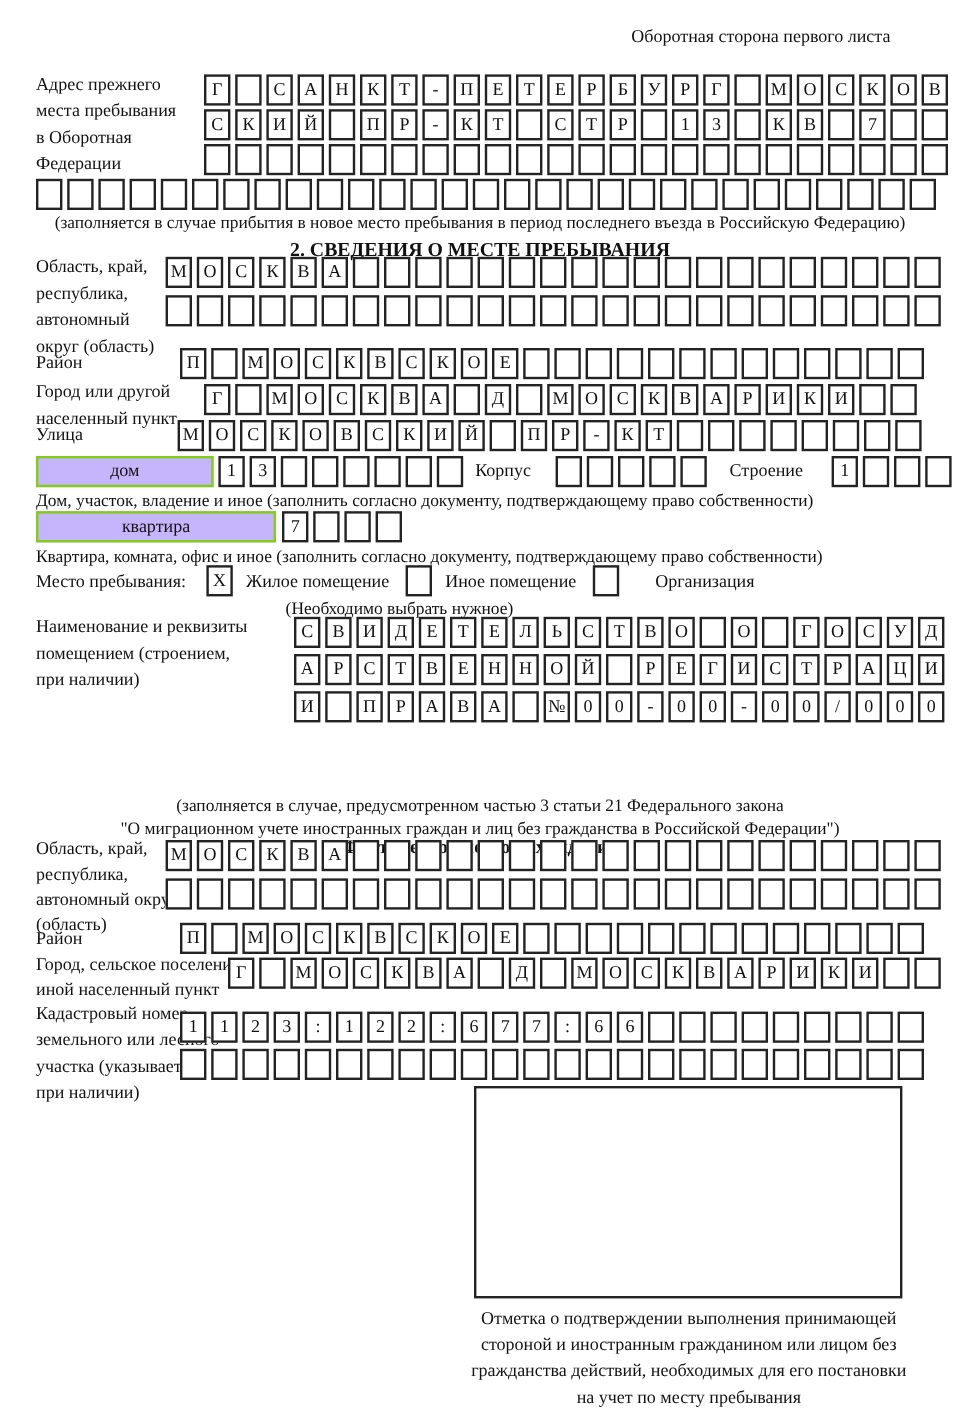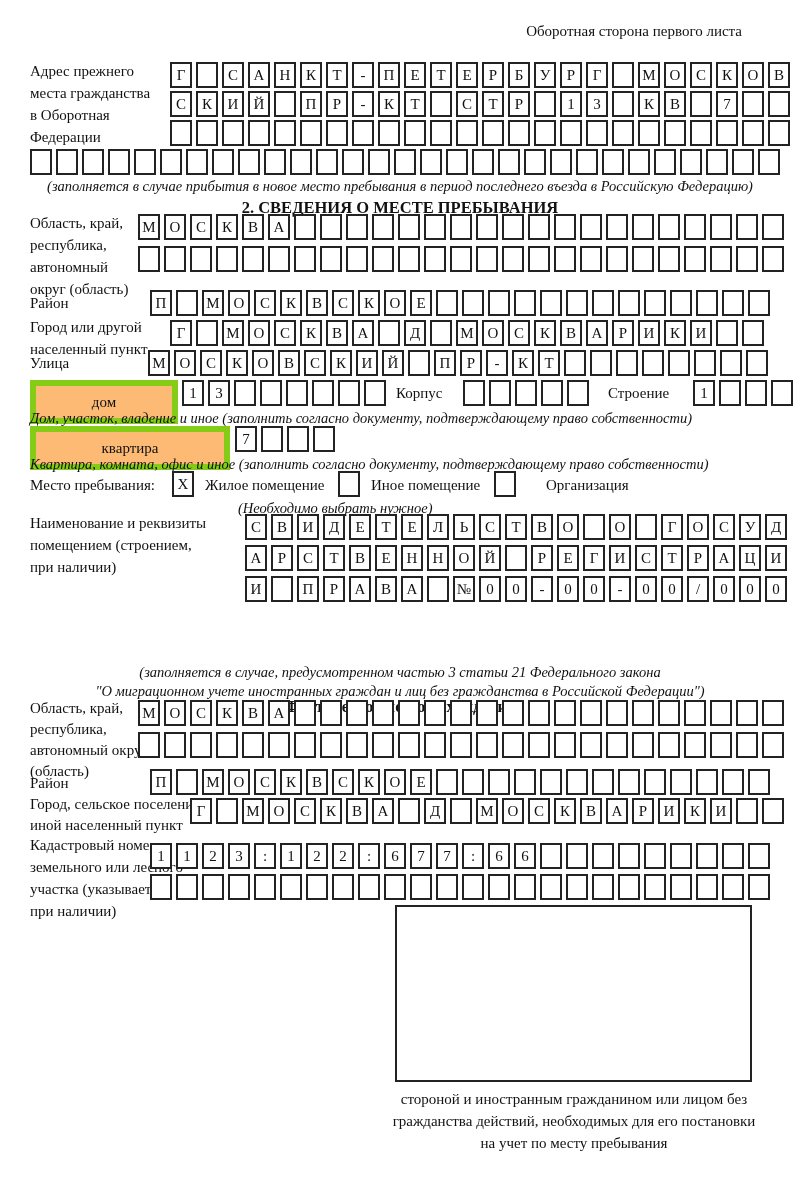--- a/index.html
+++ b/index.html
@@ -9,39 +9,39 @@
   }
   .abs{position:absolute;}
   .lbl{font-size:15px;line-height:22px;white-space:nowrap;}
   .cellrow{position:absolute;display:flex;gap:4px;}
   .cell{
     box-sizing:border-box;width:22px;height:26px;border:2px solid #232323;
     display:flex;align-items:center;justify-content:center;
     font-size:15px;background:#fff;flex:0 0 auto;
   }
   .bigcell{
-    box-sizing:border-box;height:44px;border:6px solid #84cc16;background:#fdba74;
+    box-sizing:border-box;height:26px;border:2px solid #84cc16;background:#c4b5fd;
     display:flex;align-items:center;justify-content:center;font-size:15px;
   }
-  .note{font-size:14.5px;white-space:nowrap;font-style:italic;}
+  .note{font-size:14.5px;white-space:nowrap;}
   .center{left:0;width:800px;text-align:center;}
   .h-bold{font-weight:bold;font-size:16.5px;white-space:nowrap;}
   .stampbox{box-sizing:border-box;border:2px solid #232323;background:#fff;}
   .stampnote{font-size:15px;line-height:22px;text-align:center;}
 </style>
 </head>
 <body>
 
 <div class="page">
 
   <div class="abs lbl" style="top:20px;right:58px;">Оборотная сторона первого листа</div>
 
   <div class="abs" style="left:30px;top:60px;width:140px;">
     <div class="lbl">Адрес прежнего</div>
-    <div class="lbl">места гражданства</div>
+    <div class="lbl">места пребывания</div>
     <div class="lbl">в Оборотная</div>
     <div class="lbl">Федерации</div>
   </div>
   <div class="cellrow" style="left:170px;top:62px;">
       <span class="cell">Г</span>
       <span class="cell"></span>
       <span class="cell">С</span>
       <span class="cell">А</span>
       <span class="cell">Н</span>
       <span class="cell">К</span>
@@ -596,18 +596,19 @@
       <span class="cell"></span>
       <span class="cell"></span>
       <span class="cell"></span>
       <span class="cell"></span>
       <span class="cell"></span>
       <span class="cell"></span>
     </div>
 
   <div class="abs stampbox" style="left:395px;top:905px;width:357px;height:177px;"></div>
   <div class="abs stampnote" style="left:368px;top:1088px;width:412px;">
+    <div>Отметка о подтверждении выполнения принимающей</div>
     <div>стороной и иностранным гражданином или лицом без</div>
     <div>гражданства действий, необходимых для его постановки</div>
     <div>на учет по месту пребывания</div>
   </div>
 
 </div>
 
 </body></html>

